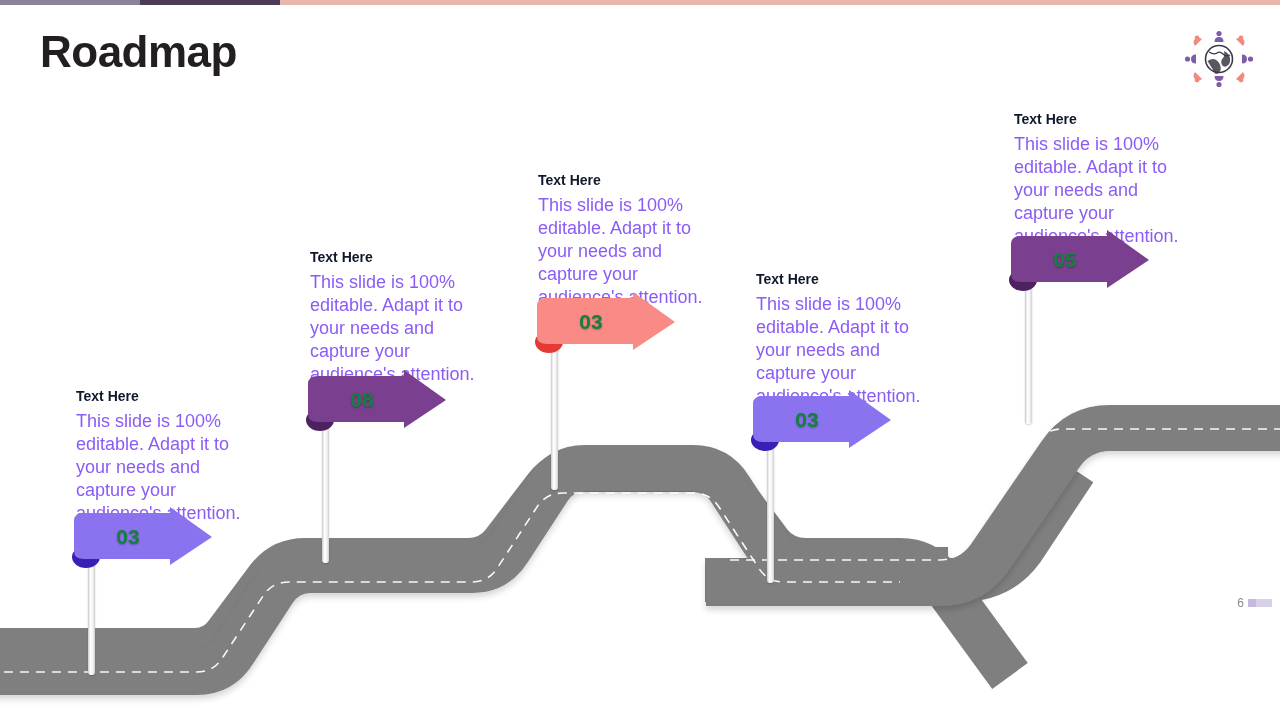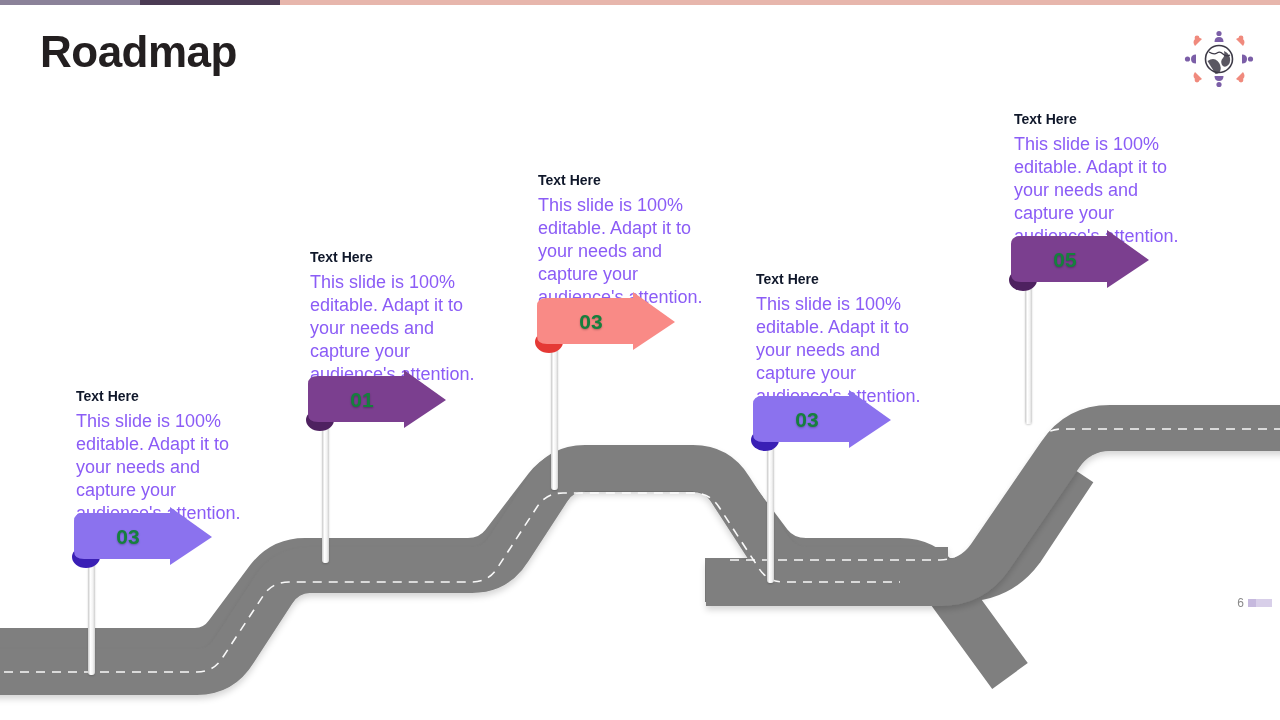--- a/index.html
+++ b/index.html
@@ -329,21 +329,21 @@
     <div class="txtblock" style="left:310px; top:249px;">
       <div class="head">Text Here</div>
       <div class="body">This slide is 100% editable. Adapt it to your needs and capture your audience's attention.</div>
     </div>
     <div class="pole" style="left:322px; top:378px; height:185px;"></div>
     <div class="flag" style="left:300px; top:368px;">
       <svg width="150" height="64" viewBox="0 0 150 64">
         <ellipse cx="20" cy="52" rx="14" ry="11" fill="#4e2160"></ellipse>
         <path d="M8 16 Q8 8 18 8 L104 8 L104 2 L146 32 L104 60 L104 54 L18 54 Q8 54 8 46 Z" fill="#7b3f8f"></path>
       </svg>
-      <div class="num">01</div>
+      <div class="num">08</div>
     </div>
   </div>
 
   <div class="marker" style="left:0;top:0;">
     <div class="txtblock" style="left:538px; top:172px;">
       <div class="head">Text Here</div>
       <div class="body">This slide is 100% editable. Adapt it to your needs and capture your audience's attention.</div>
     </div>
     <div class="pole" style="left:551px; top:300px; height:190px;"></div>
     <div class="flag" style="left:529px; top:290px;">

